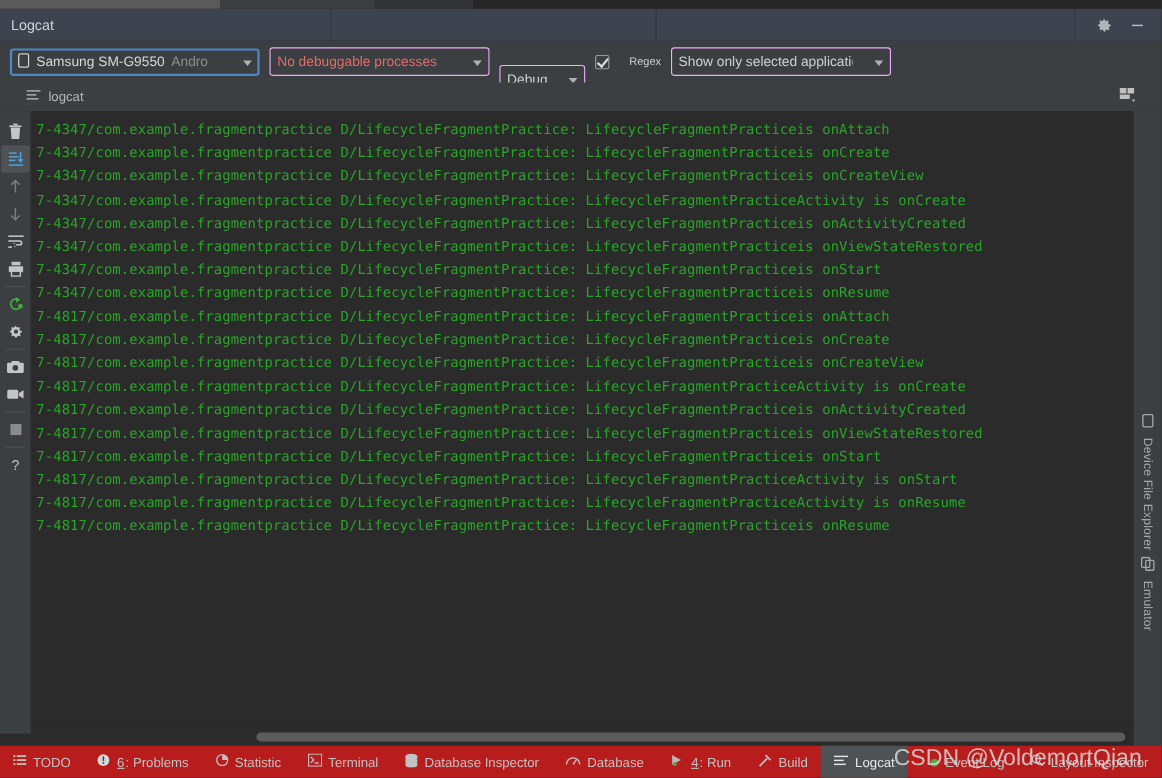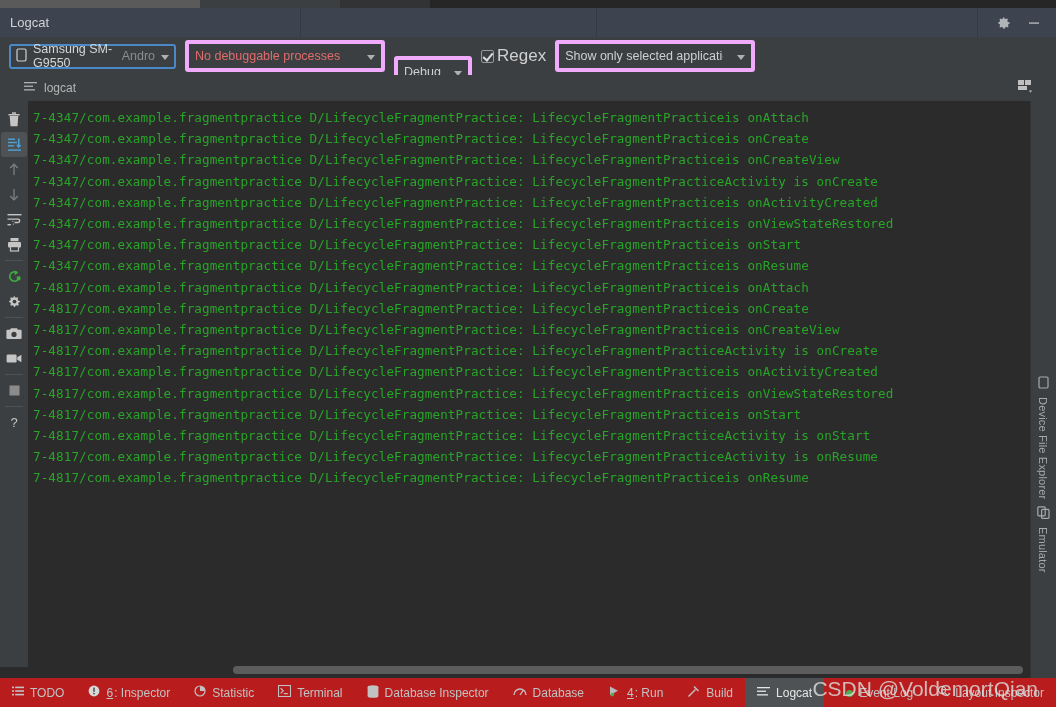--- a/index.html
+++ b/index.html
@@ -32,46 +32,46 @@
   .header .spacer-mid { width:295px; }
   .header .icons { display:flex; align-items:center; gap:14px; padding:0 14px 0 18px; }
   .hicon { width:16px; height:16px; opacity:.85; display:block; }
 
   
   .toolbar {
     position:absolute; top:37px; left:0; width:1056px; height:38px;
     background:#3c3f41; display:flex; align-items:center; gap:9px; padding:0 9px;
   }
   .combo {
-    height:25px; border:4px solid #f0abfc; border-radius:3px;
+    height:25px; border:1px solid #f0abfc; border-radius:3px;
     background:#3c3f41; display:flex; align-items:center;
     padding:12px 6px; font-size:12.5px; color:#bbbbbb; gap:6px; cursor:default;
   }
   .combo.focused { border:2px solid #4a88c7; padding:0 5px; }
   .combo .caret { margin-left:auto; }
   .caret-tri {
     width:0;height:0;border-left:4px solid transparent;border-right:4px solid transparent;
     border-top:5px solid #b0b0b0; display:inline-block;
   }
-  #device-combo { width:167px; }
+  #device-combo { width:227px; }
   #device-combo .devname { color:#d6d6d6; }
   #device-combo .devsuffix { color:#8c8c8c; }
   #process-combo { width:200px; color:#e06c6c; }
   #process-combo .ptext { color:#e06c6c; }
   #level-combo { width:78px;margin-top:32px; }
   #level-combo .ltext { color:#cfcfcf; }
 
   .searchbox {
     width:196px; height:25px; background:#45494a; border:1px solid #5b5f60; border-radius:3px;
     display:flex; align-items:center; padding:0 6px; gap:6px; font-size:12.5px; color:#d2d2d2;
   }
   .searchbox .qval { flex:1 1 auto; }
   .clear-x { color:#8a8a8a; font-size:13px; cursor:pointer; }
 
-  .regexwrap { display:flex; align-items:center; gap:3px; font-size:17px; color:#cfcfcf; cursor:default; }
+  .regexwrap { display:flex; align-items:center; gap:18px; font-size:10px; color:#cfcfcf; cursor:default; }
   .chk {
     width:13px;height:13px;border:1px solid #9a9a9a;border-radius:2px;background:#3c3f41;
     position:relative;
   }
   .chk.on::after{
     content:"";position:absolute;left:3px;top:0px;width:4px;height:8px;
     border:solid #dcdcdc;border-width:0 2px 2px 0;transform:rotate(40deg);
   }
   #filter-combo { width:200px; }
   #filter-combo .ftext{ color:#cfcfcf; overflow:hidden; white-space:nowrap; width:158px; }
@@ -389,21 +389,21 @@
 
     <div class="sbitem">
       <span>
         <svg width="12" height="12" viewBox="0 0 12 12">
             <circle cx="6" cy="6" r="5.4" fill="#d8d8d8"></circle>
             <rect x="5.3" y="2.6" width="1.4" height="4.2" fill="#3c3f41"></rect>
             <rect x="5.3" y="7.8" width="1.4" height="1.5" fill="#3c3f41"></rect>
           </svg>
       </span>
       <span class="u">6</span>
-      <span style="margin-left:-5px">: Inspector</span>
+      <span style="margin-left:-5px">: Problems</span>
     </div>
 
     <div class="sbitem">
       <span>
         <svg width="12" height="12" viewBox="0 0 12 12">
             <circle cx="6" cy="6" r="5" fill="none" stroke="#c2c2c2" stroke-width="1.2"></circle>
             <path d="M6 6V1.2a4.8 4.8 0 014.8 4.8z" fill="#c2c2c2"></path>
           </svg>
       </span>
       <span>Statistic</span>

